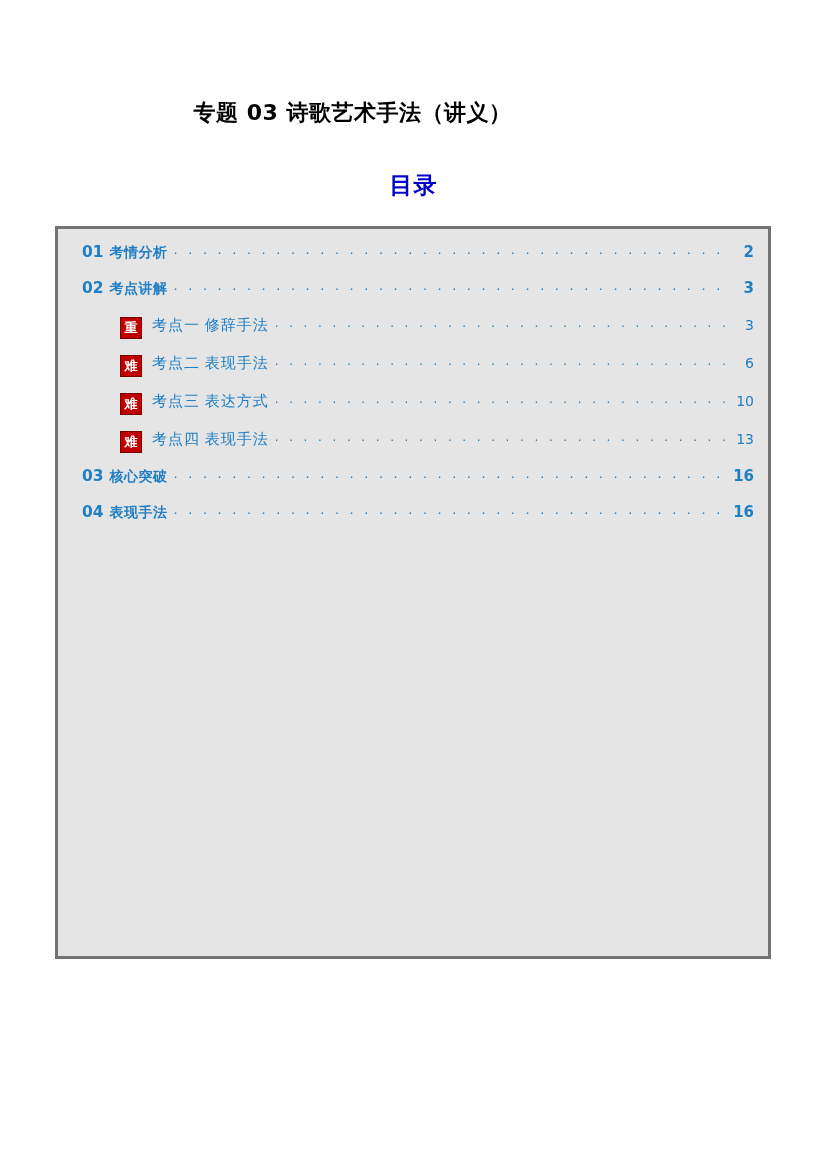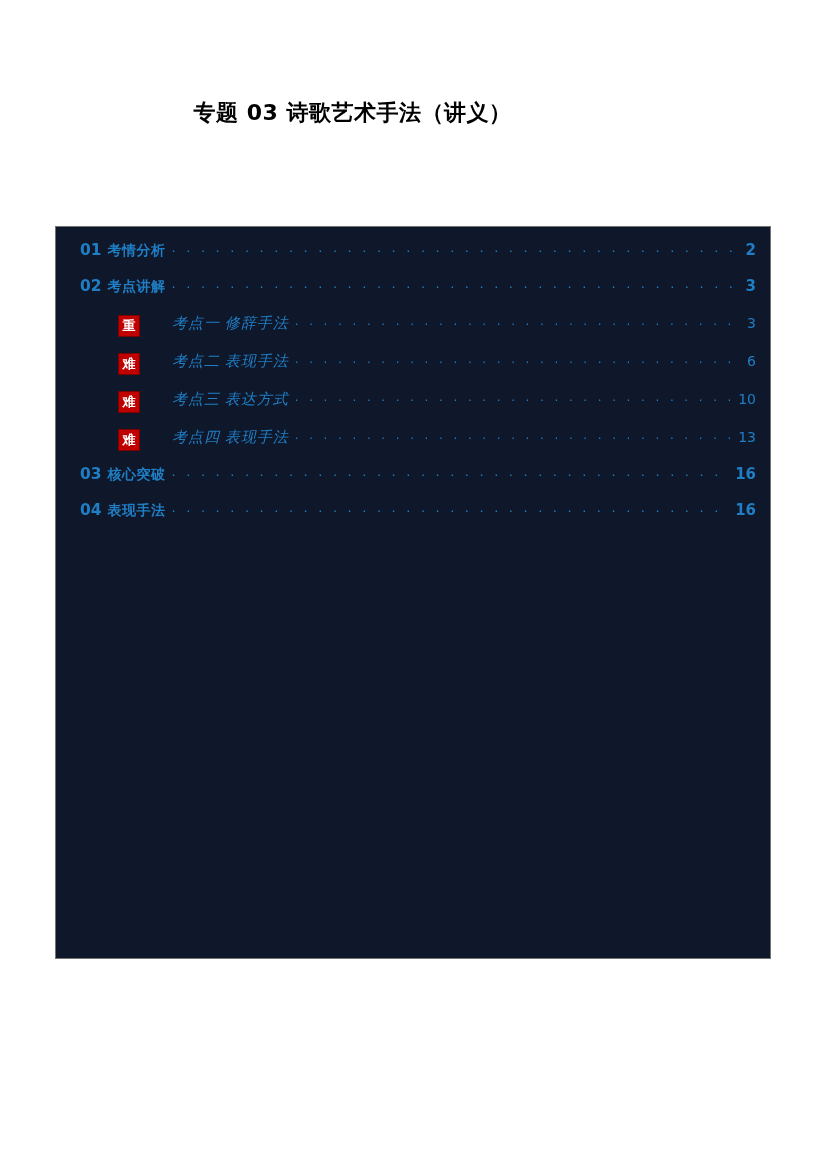--- a/index.html
+++ b/index.html
@@ -45,23 +45,23 @@
     font-size: 23px;
     color: #0000cc;
     letter-spacing: 1px;
   }
   .toc-box {
     position: absolute;
     left: 55px;
     top: 226px;
     width: 716px;
     height: 733px;
-    border: 1px solid #737373;
+    border: 3px solid #737373;
     box-sizing: border-box;
-    background: #0f172a;
+    background: #e5e5e5;
     padding-left: 48px;
   }
   .toc-list {
     position: absolute;
     left: 14px;
     top: 14px;
     right: 14px;
   }
   .toc-row {
     display: flex;
@@ -86,25 +86,23 @@
   .level1 .num {
     font-family: "DejaVu Sans", sans-serif;
     font-weight: bold;
     font-size: 15.5px;
     color: #1f7ec4;
     margin-right: 6px;
   }
   .level2 .lbl {
     font-family: "Liberation Serif", serif;
     font-weight: normal;
-    font-style: italic;
     font-size: 15px;
     color: #1f7ec4;
     letter-spacing: 1px;
-    margin-left: 22px;
   }
   .badge {
     display: inline-block;
     width: 20px;
     height: 20px;
     line-height: 20px;
     text-align: center;
     font-family: "DejaVu Sans", sans-serif;
     font-size: 13px;
     font-weight: bold;
@@ -146,20 +144,21 @@
     font-size: 12px;
   }
 </style>
 </head>
 <body>
 
 <div class="page">
 
   <div class="doc-title">专题 03  诗歌艺术手法（讲义）</div>
 
+  <div class="toc-heading">目录</div>
 
   <div class="toc-box">
     <div class="toc-list" id="toc-list">
         <div class="toc-row level1">
           <span class="num">01</span>
           <span class="lbl">考情分析</span>
           <span class="leader">. . . . . . . . . . . . . . . . . . . . . . . . . . . . . . . . . . . . . . . . . . . . . . . . . . . . . . . . . . . . . . . . . . . . . . . . . . . . . . . . . . . . . . . . . . </span>
           <span class="pg">2</span>
         </div>
         <div class="toc-row level1">

